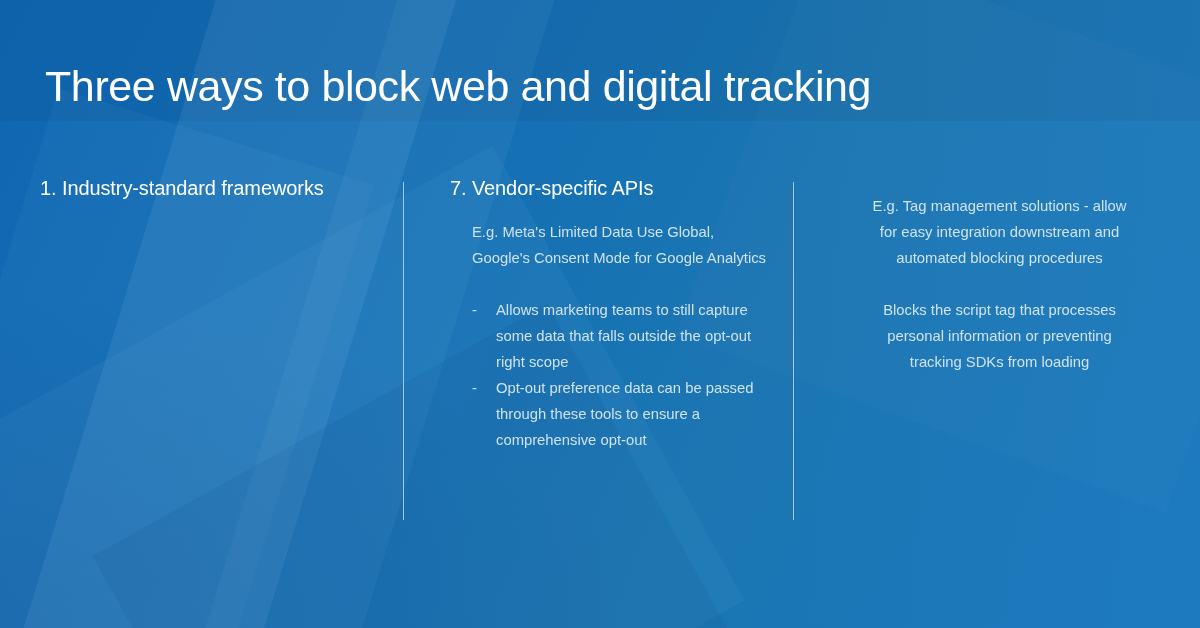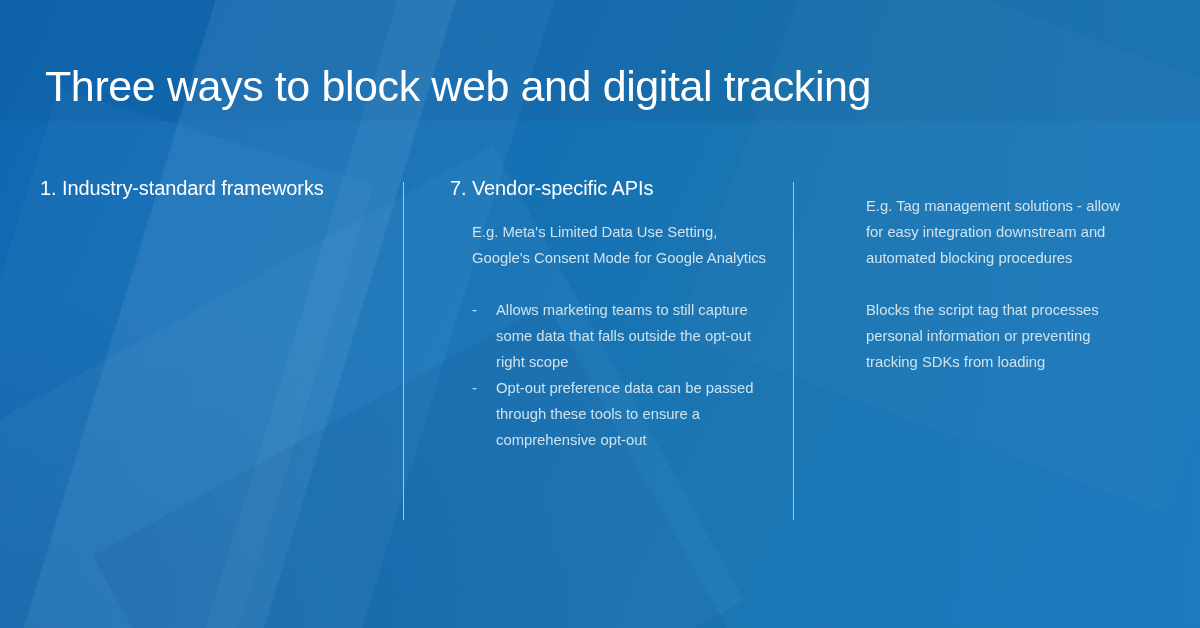--- a/index.html
+++ b/index.html
@@ -140,21 +140,21 @@
 
   .col-body {
     color: #cfe2ee;
     font-size: 14.8px;
     line-height: 1.76;
     font-weight: 400;
   }
 
   .col-1 .col-body { padding-left: 22px; margin-top: 22px; width: 325px; }
   .col-2 .col-body { padding-left: 22px; margin-top: 18px; width: 320px; }
-  .col-3 .col-body { padding-left: 28px; margin-top: 17px; width: 295px; }
+  .col-3 .col-body { padding-left: 28px; margin-top: 17px; width: 295px; text-align: center; }
 
   .para { margin: 0 0 26px 0; }
   .para:last-child { margin-bottom: 0; }
 
   .bullets {
     list-style: none;
     margin: 0;
     padding: 0;
   }
   .bullets li {
@@ -203,21 +203,21 @@
 
       <div class="col col-1">
         <div class="col-heading">1. Industry-standard frameworks</div>
         <div class="col-body">
         </div>
       </div>
 
       <div class="col col-2">
         <div class="col-heading">7. Vendor-specific APIs</div>
         <div class="col-body">
-          <p class="para">E.g. Meta's Limited Data Use Setting, Google's Consent Mode for Google Analytics</p>
+          <p class="para">E.g. Meta's Limited Data Use Global, Google's Consent Mode for Google Analytics</p>
           <ul class="bullets">
             <li>
               <span class="dash">-</span>
               <span>Allows marketing teams to still capture some data that falls outside the opt-out right scope</span>
             </li>
             <li>
               <span class="dash">-</span>
               <span>Opt-out preference data can be passed through these tools to ensure a comprehensive opt-out</span>
             </li>
           </ul>

